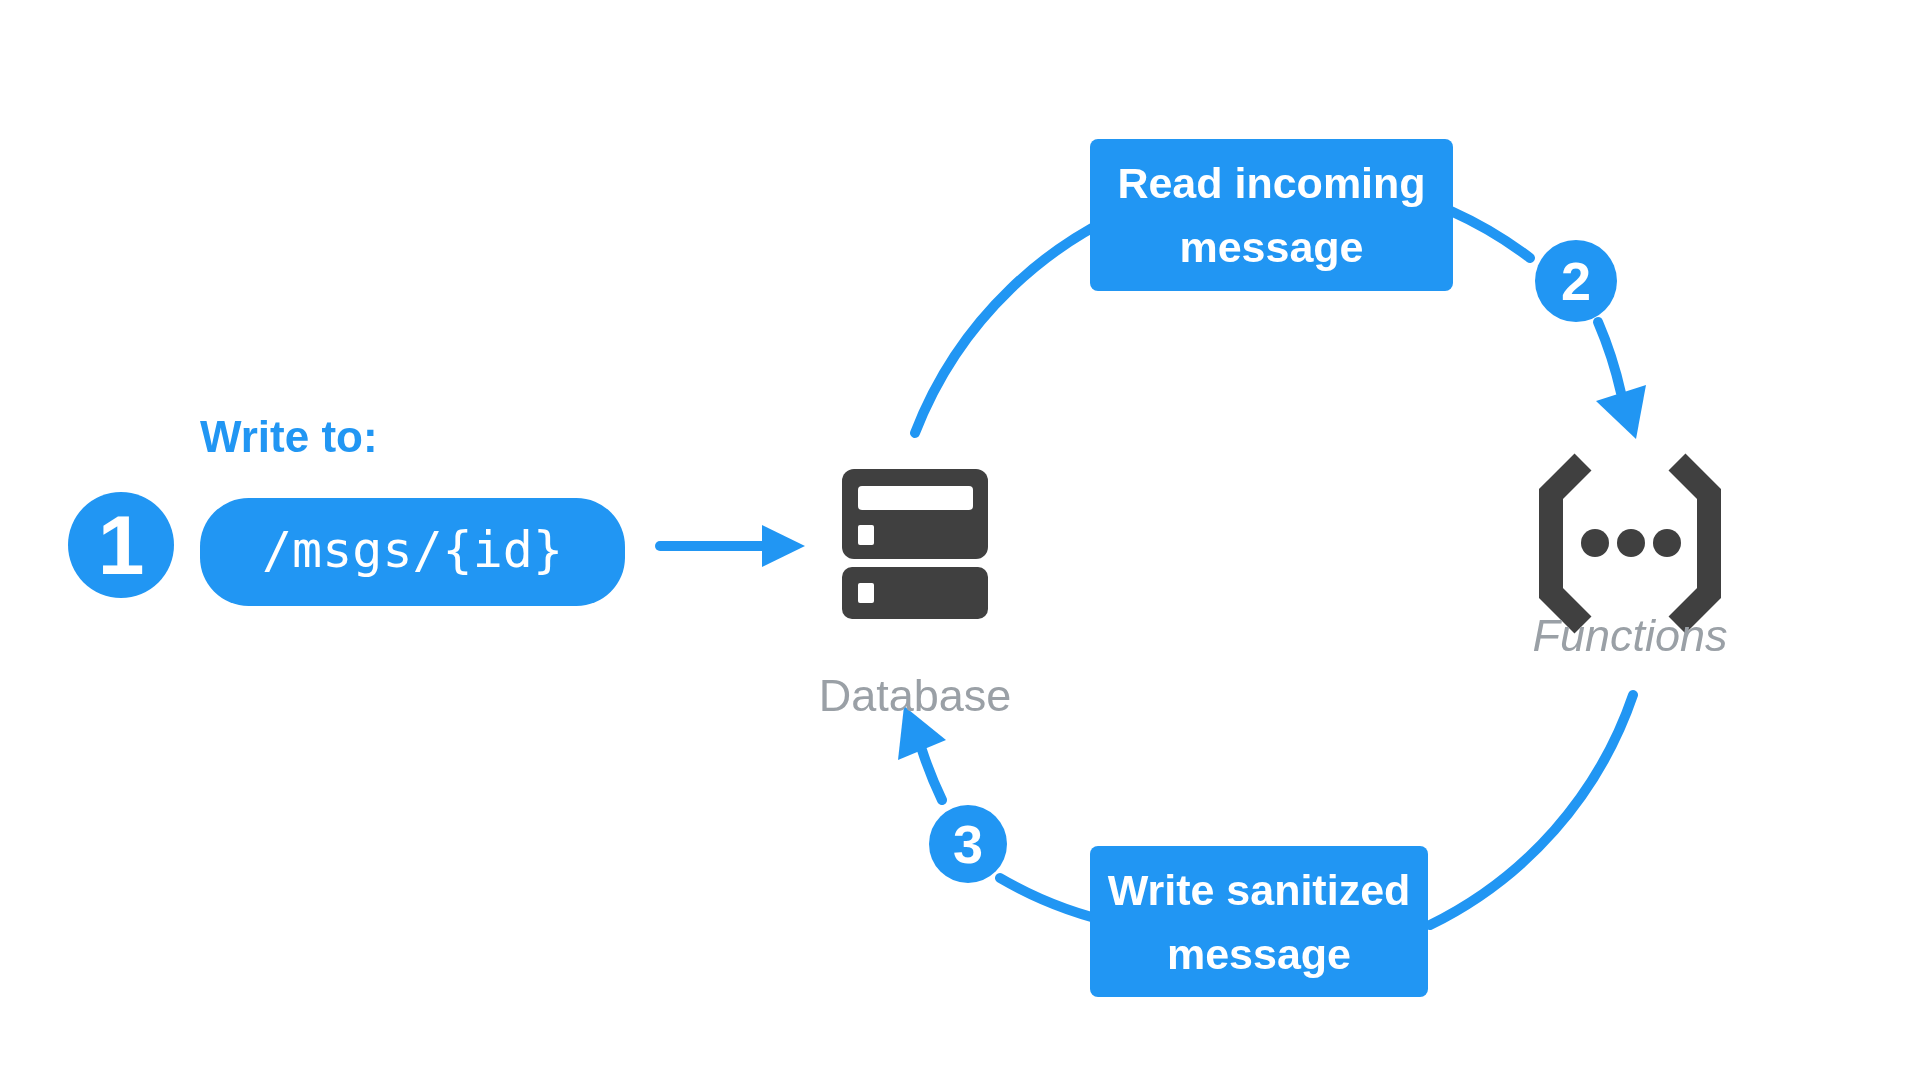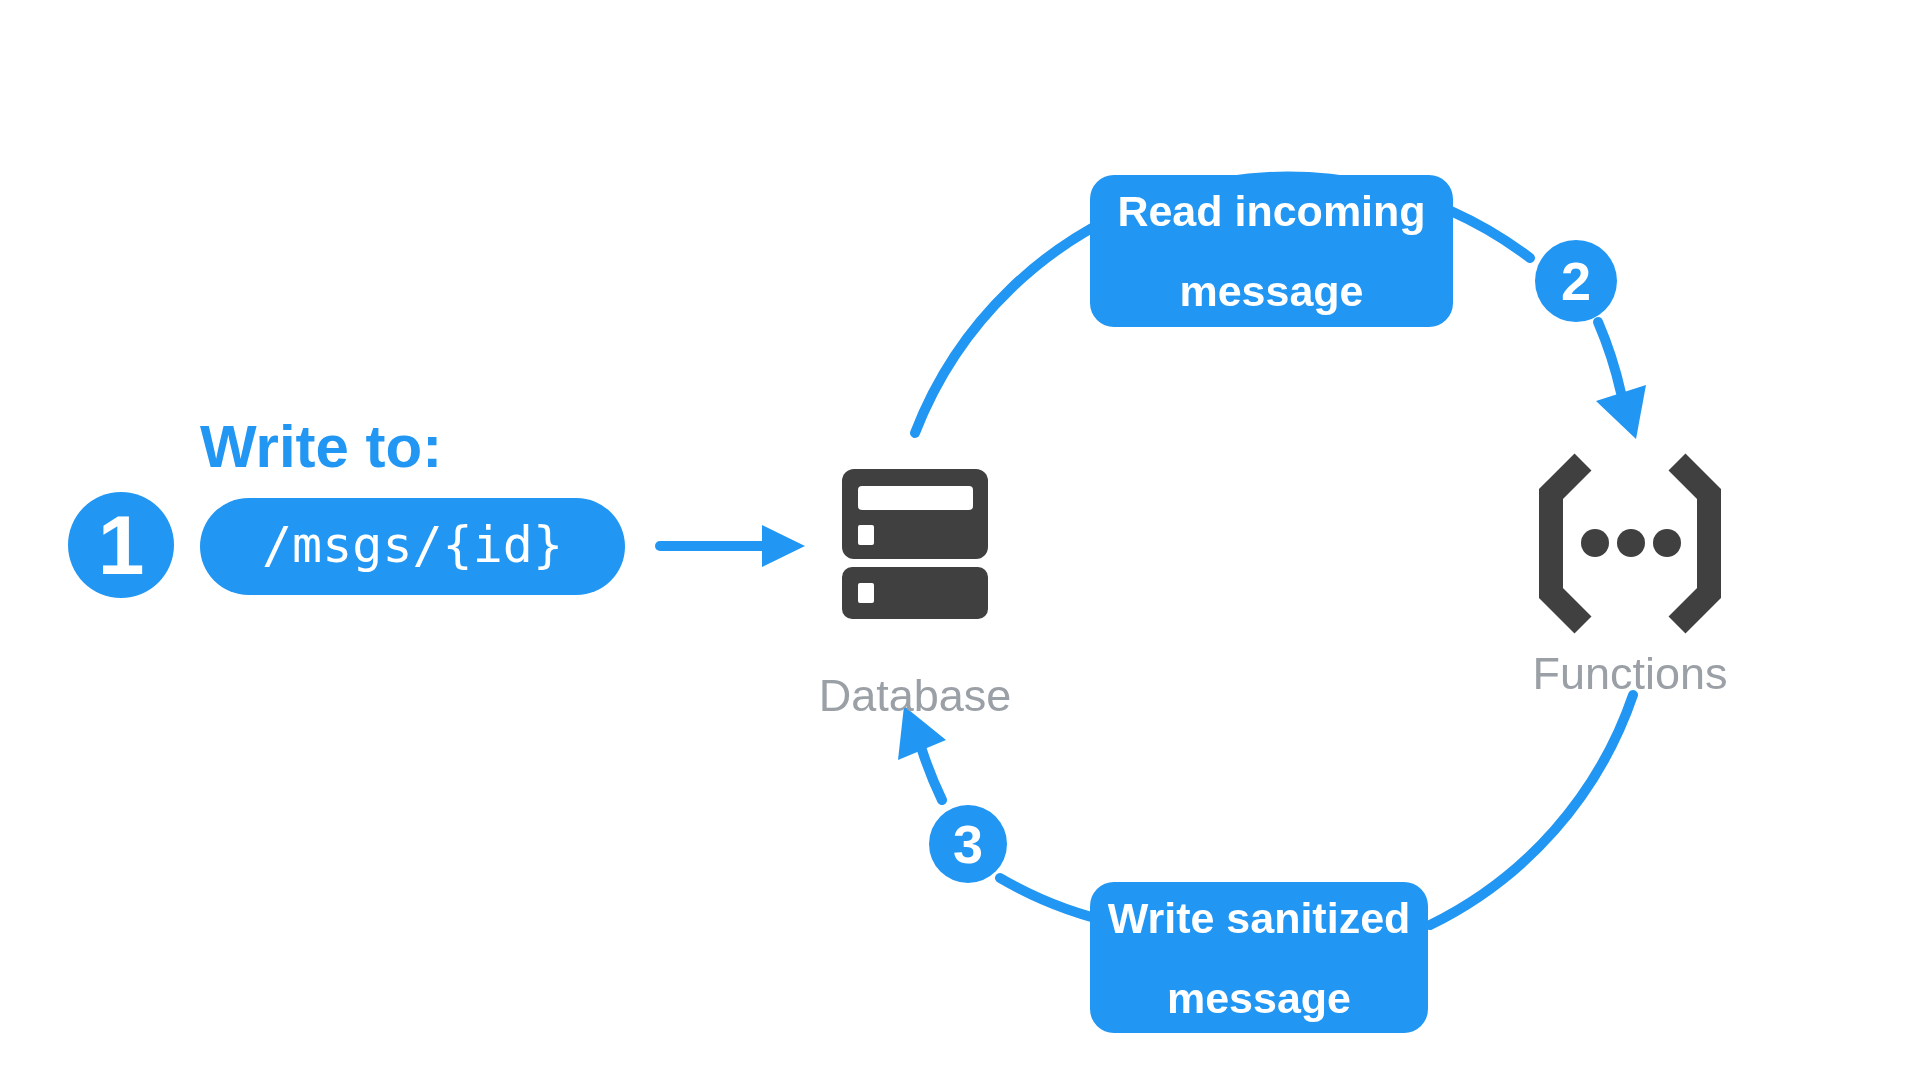--- a/index.html
+++ b/index.html
@@ -16,48 +16,48 @@
   .layer{position:absolute;left:0;top:0;width:1920px;height:1080px;}
 
   
   .arc{fill:none;stroke:var(--accent);stroke-width:10;stroke-linecap:round;}
   .head{fill:var(--accent);stroke:none;}
   .ink{fill:var(--icon);}
   .paper{fill:var(--bg);}
   .bracket{fill:none;stroke:var(--icon);stroke-width:24;stroke-linejoin:miter;stroke-linecap:butt;}
 
   
-  .write-to{position:absolute;left:200px;top:412px;font-size:60px;font-weight:bold;
+  .write-to{position:absolute;left:200px;top:412px;font-size:44px;font-weight:bold;
     color:var(--accent);letter-spacing:0px;white-space:nowrap;}
 
   
   .badge{position:absolute;border-radius:50%;background:var(--accent);color:var(--on-accent);
     display:flex;align-items:center;justify-content:center;font-weight:bold;line-height:1;}
   .badge-1{left:68px;top:492px;width:106px;height:106px;font-size:84px;}
   .badge-2{left:1535px;top:240px;width:82px;height:82px;font-size:54px;}
   .badge-3{left:929px;top:805px;width:78px;height:78px;font-size:54px;}
 
   
-  .pill{position:absolute;left:200px;top:498px;width:425px;height:97px;border-radius:48.5px;
+  .pill{position:absolute;left:200px;top:498px;width:425px;height:108px;border-radius:48.5px;
     background:var(--accent);display:flex;align-items:center;justify-content:center;}
   .pill-text{font-family:"DejaVu Sans Mono",monospace;font-size:50px;color:var(--on-accent);
     white-space:nowrap;margin-top:-4px;}
 
   
-  .step-box{position:absolute;background:var(--accent);border-radius:24px;color:var(--on-accent);
+  .step-box{position:absolute;background:var(--accent);border-radius:8px;color:var(--on-accent);
     display:flex;align-items:center;justify-content:center;text-align:center;
-    font-weight:bold;font-size:43px;line-height:80px;margin-top:36px;}
+    font-weight:bold;font-size:43px;line-height:64px;}
   .box-read{left:1090px;top:139px;width:363px;height:152px;}
   .box-write{left:1090px;top:846px;width:338px;height:151px;}
 
   
   .node-label{position:absolute;width:340px;text-align:center;color:var(--muted);
     font-size:45px;font-weight:normal;white-space:nowrap;}
   .label-database{left:745px;top:630px;margin-top:40px;}
-  .label-functions{left:1460px;top:648px;}
+  .label-functions{left:1460px;top:610px;font-style:italic;}
 </style>
 </head>
 <body>
 
 <div class="canvas">
 
   <svg class="layer" width="1920" height="1080" viewBox="0 0 1920 1080">
 
     <g>
       <path class="arc" d="M 660 546 L 762 546"></path>

